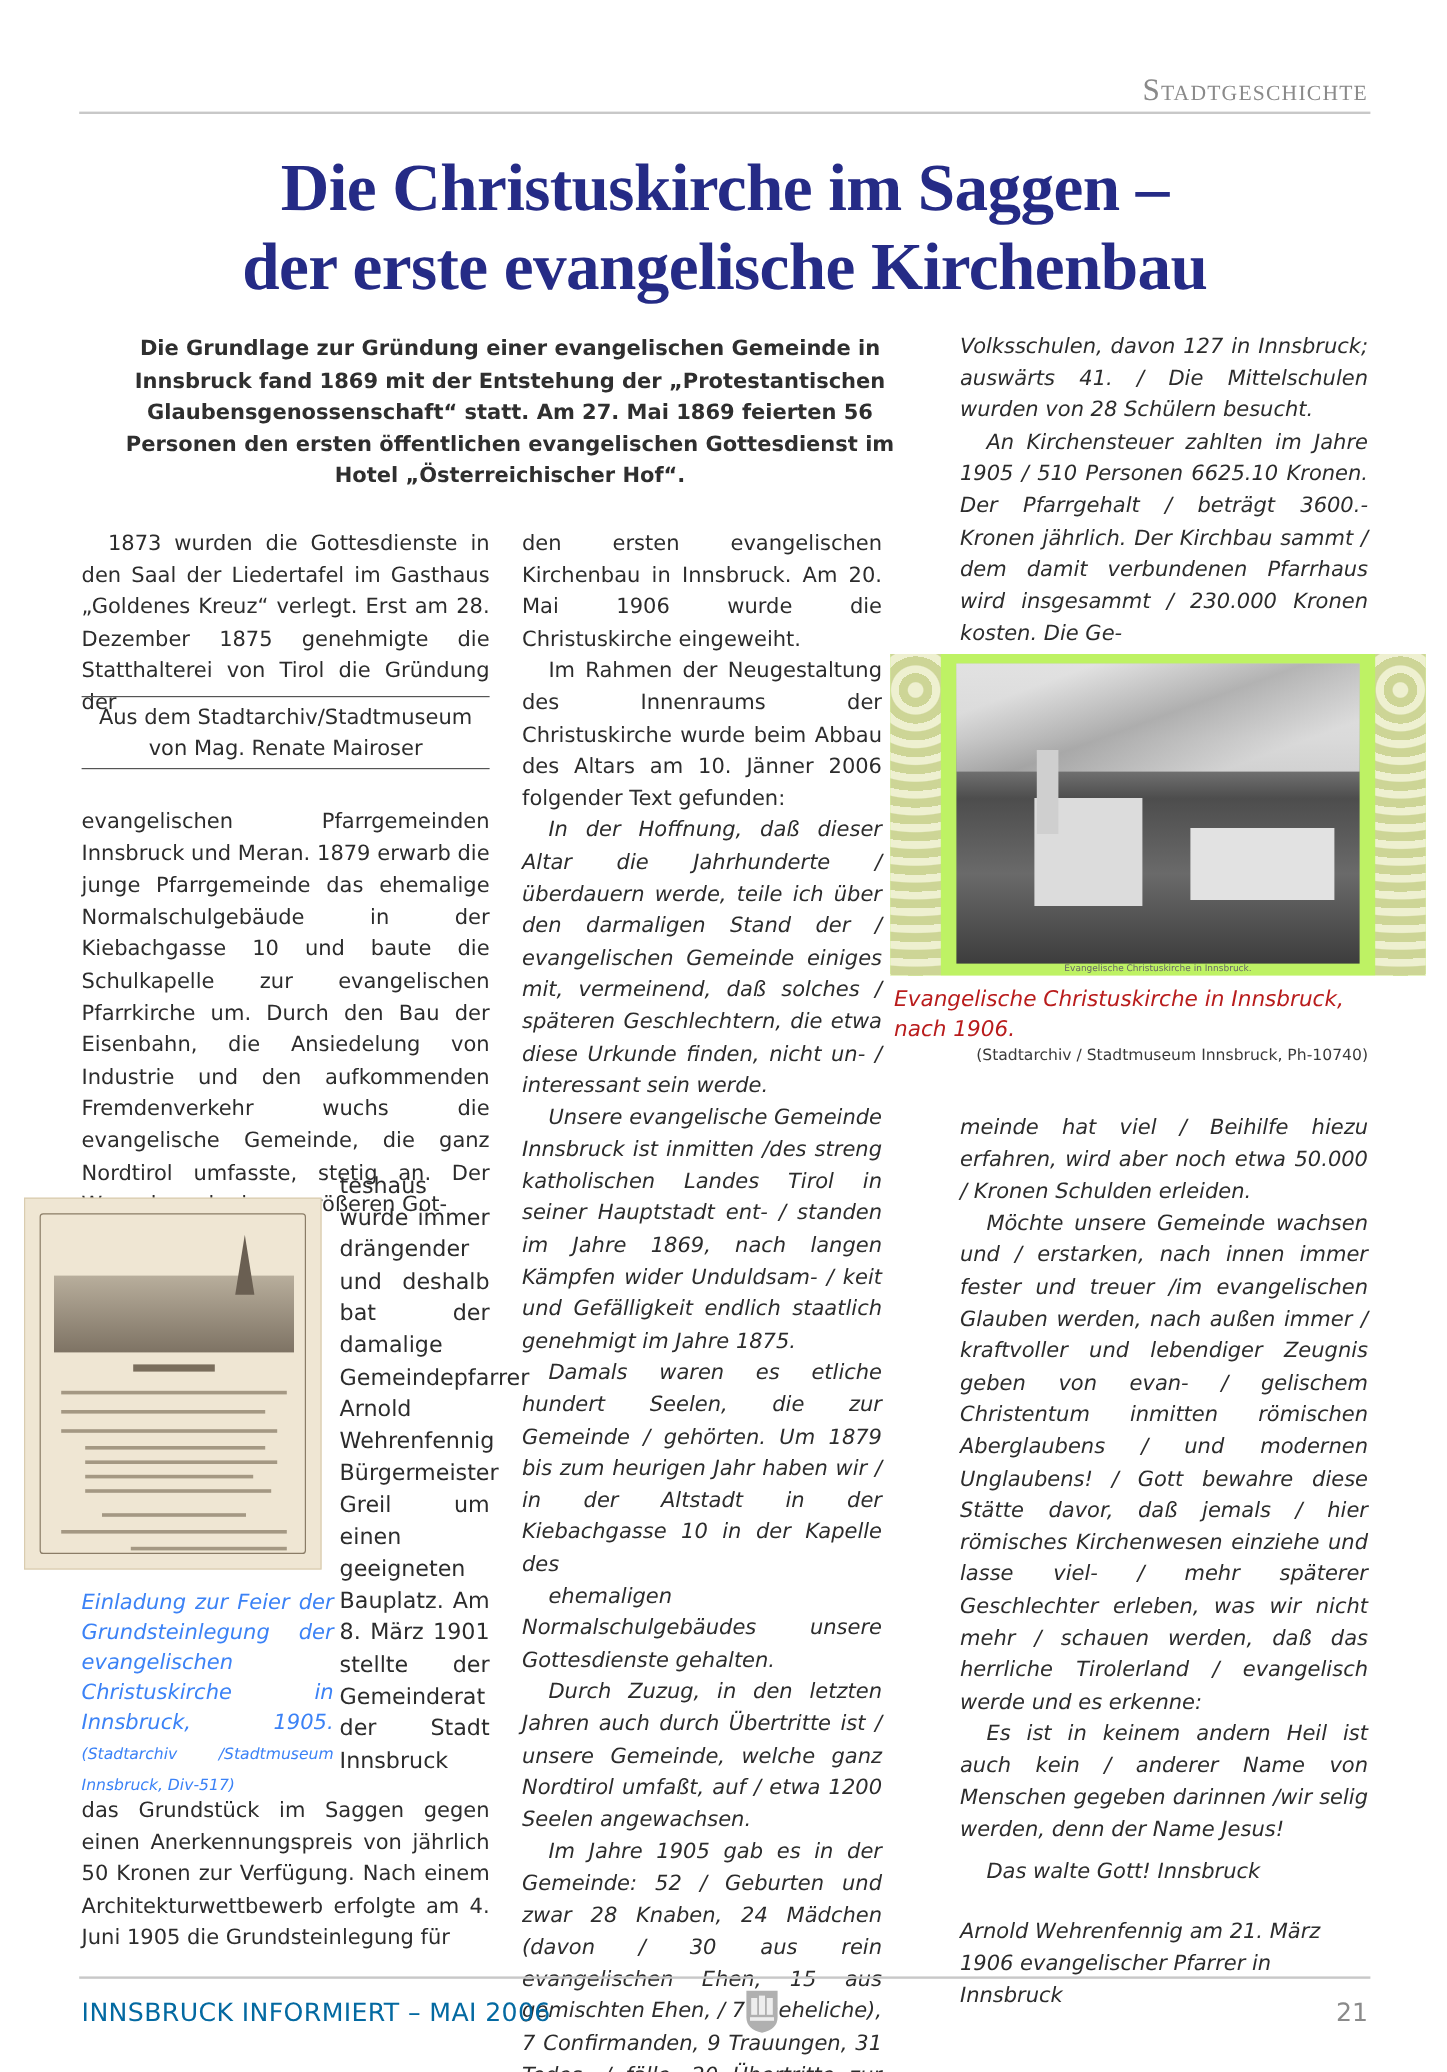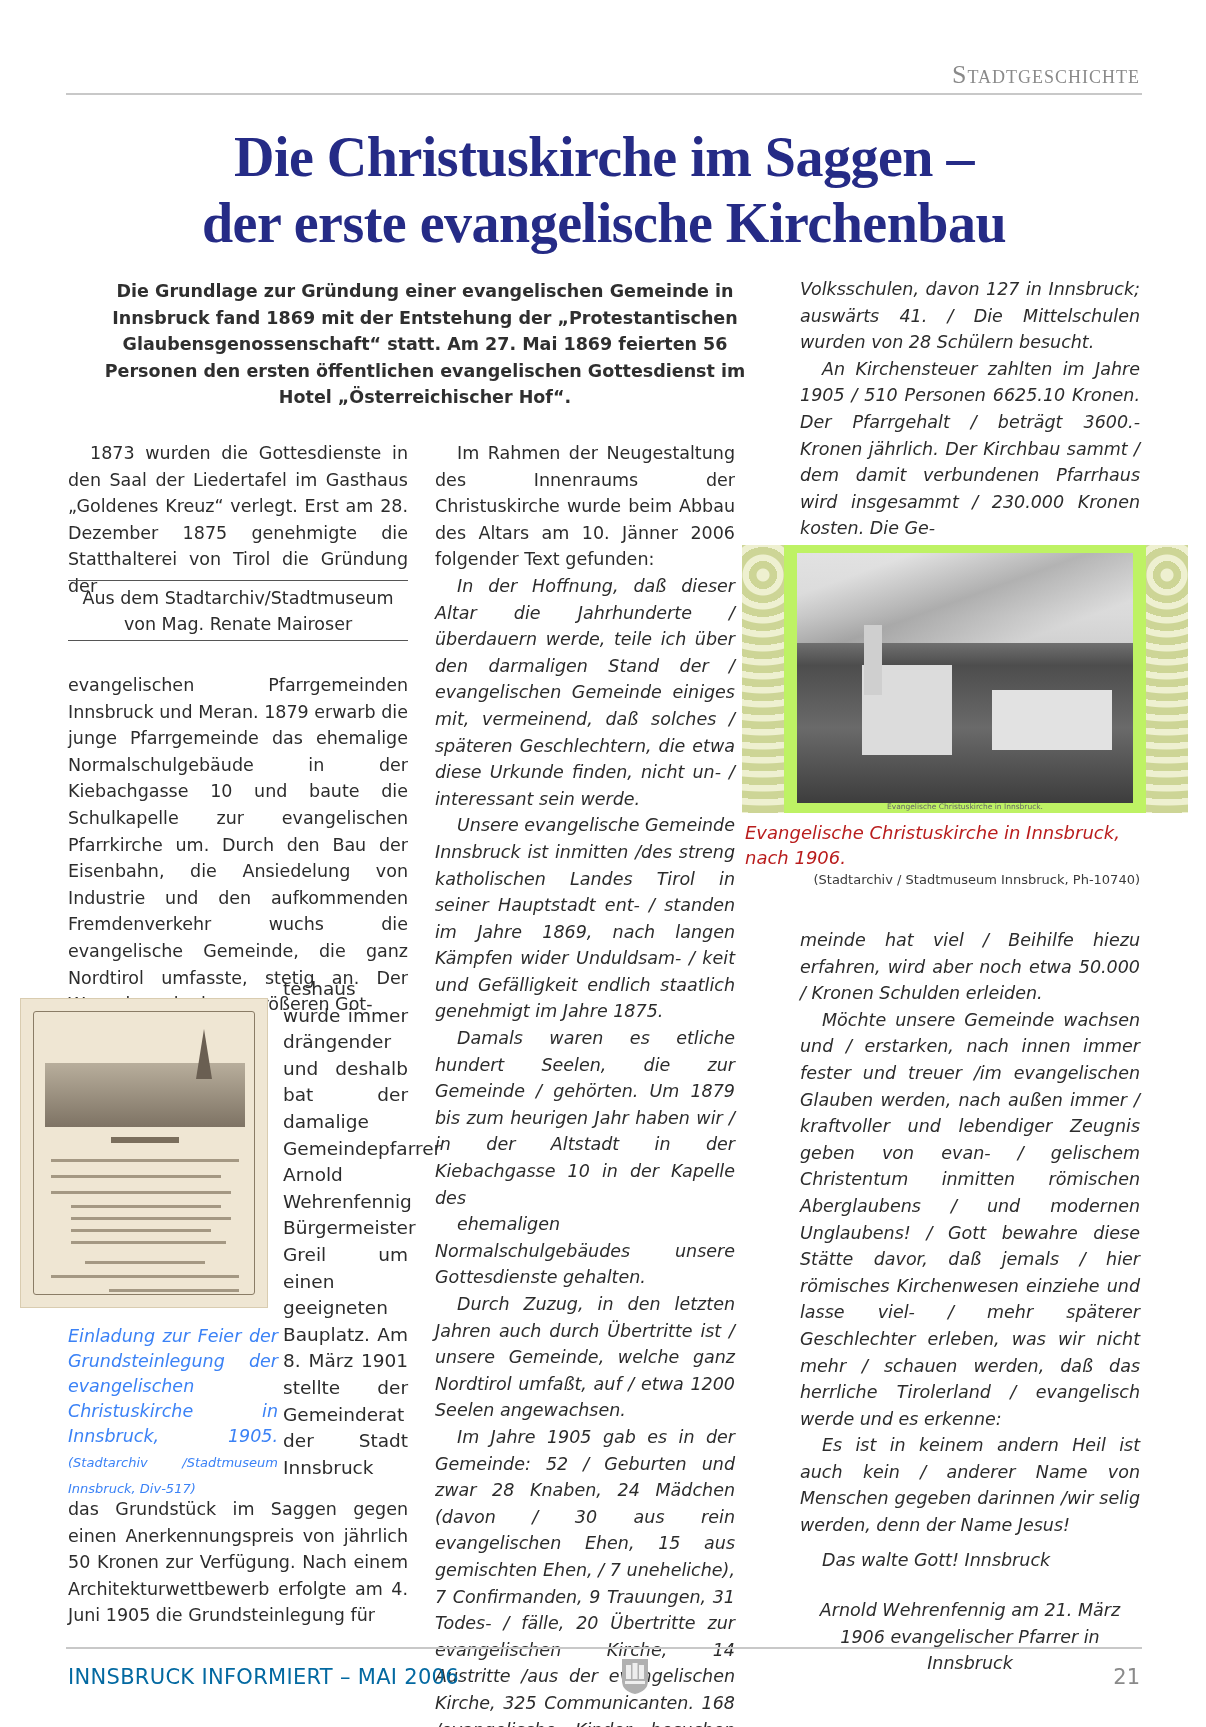--- a/index.html
+++ b/index.html
@@ -134,20 +134,21 @@
 <div class="invite-caption">
   <span>Einladung zur Feier der Grundsteinlegung der evangelischen Christuskirche in Innsbruck, 1905.</span>
   <span class="src">(Stadtarchiv /Stadtmuseum Innsbruck, Div-517)</span>
 </div>
 
 <div class="col col1d">
   <p>das Grundstück im Saggen gegen einen Anerkennungspreis von jährlich 50 Kronen zur Verfügung. Nach einem Architekturwettbewerb erfolgte am 4. Juni 1905 die Grundsteinlegung für</p>
 </div>
 
 <div class="col col2">
+  <p>den ersten evangelischen Kirchenbau in Innsbruck. Am 20. Mai 1906 wurde die Christuskirche eingeweiht.</p>
   <p class="ind">Im Rahmen der Neugestaltung des Innenraums der Christuskirche wurde beim Abbau des Altars am 10. Jänner 2006 folgender Text gefunden:</p>
   <p class="ind it">In der Hoffnung, daß dieser Altar die Jahrhunderte / überdauern werde, teile ich über den darmaligen Stand der / evangelischen Gemeinde einiges mit, vermeinend, daß solches / späteren Geschlechtern, die etwa diese Urkunde finden, nicht un- / interessant sein werde.</p>
   <p class="ind it">Unsere evangelische Gemeinde Innsbruck ist inmitten /des streng katholischen Landes Tirol in seiner Hauptstadt ent- / standen im Jahre 1869, nach langen Kämpfen wider Unduldsam- / keit und Gefälligkeit endlich staatlich genehmigt im Jahre 1875.</p>
   <p class="ind it">Damals waren es etliche hundert Seelen, die zur Gemeinde / gehörten. Um 1879 bis zum heurigen Jahr haben wir / in der Altstadt in der Kiebachgasse 10 in der Kapelle des</p>
   <p class="ind it">ehemaligen Normalschulgebäudes unsere Gottesdienste gehalten.</p>
   <p class="ind it">Durch Zuzug, in den letzten Jahren auch durch Übertritte ist / unsere Gemeinde, welche ganz Nordtirol umfaßt, auf / etwa 1200 Seelen angewachsen.</p>
   <p class="ind it">Im Jahre 1905 gab es in der Gemeinde: 52 / Geburten und zwar 28 Knaben, 24 Mädchen (davon / 30 aus rein evangelischen Ehen, 15 aus gemischten Ehen, / 7 uneheliche), 7 Confirmanden, 9 Trauungen, 31 Todes- / fälle, 20 Übertritte zur evangelischen Kirche, 14 Austritte /aus der evangelischen Kirche, 325 Communicanten. 168 /evangelische Kinder besuchen die verschiedenen öffentlichen /</p>
 </div>
 
 <div class="col col3 it">
@@ -166,21 +167,21 @@
   <div class="inner-cap">Evangelische Christuskirche in Innsbruck.</div>
 </div>
 <div class="church-caption">Evangelische Christuskirche in Innsbruck, nach 1906.</div>
 <div class="church-src">(Stadtarchiv / Stadtmuseum Innsbruck, Ph-10740)</div>
 
 <div class="col col3b it">
   <p>meinde hat viel / Beihilfe hiezu erfahren, wird aber noch etwa 50.000 / Kronen Schulden erleiden.</p>
   <p class="ind">Möchte unsere Gemeinde wachsen und / erstarken, nach innen immer fester und treuer /im evangelischen Glauben werden, nach außen immer / kraftvoller und lebendiger Zeugnis geben von evan- / gelischem Christentum inmitten römischen Aberglaubens / und modernen Unglaubens! / Gott bewahre diese Stätte davor, daß jemals / hier römisches Kirchenwesen einziehe und lasse viel- / mehr späterer Geschlechter erleben, was wir nicht mehr / schauen werden, daß das herrliche Tirolerland / evangelisch werde und es erkenne:</p>
   <p class="ind">Es ist in keinem andern Heil ist auch kein / anderer Name von Menschen gegeben darinnen /wir selig werden, denn der Name Jesus!</p>
   <p class="ind" style="margin-top:8px">Das walte Gott! Innsbruck</p>
-  <p style="margin-top:24px;text-align:center">Arnold Wehrenfennig am 21. März 1906 evangelischer Pfarrer in Innsbruck</p>
+  <p style="margin-top:24px;text-align:left">Arnold Wehrenfennig am 21. März 1906 evangelischer Pfarrer in Innsbruck</p>
 </div>
 
 <div class="bottom-rule"></div>
 <div class="footer-left">INNSBRUCK INFORMIERT – MAI 2006</div>
 <svg class="footer-logo" viewBox="0 0 30 38">
   <path d="M2 2 H28 V24 Q28 34 15 37 Q2 34 2 24 Z" fill="#b0b0b0"></path>
   <rect x="6" y="8" width="5" height="14" fill="#eeeeee"></rect>
   <rect x="12.5" y="6" width="5" height="16" fill="#eeeeee"></rect>
   <rect x="19" y="8" width="5" height="14" fill="#eeeeee"></rect>
   <rect x="5" y="24" width="20" height="3" fill="#eeeeee"></rect>

